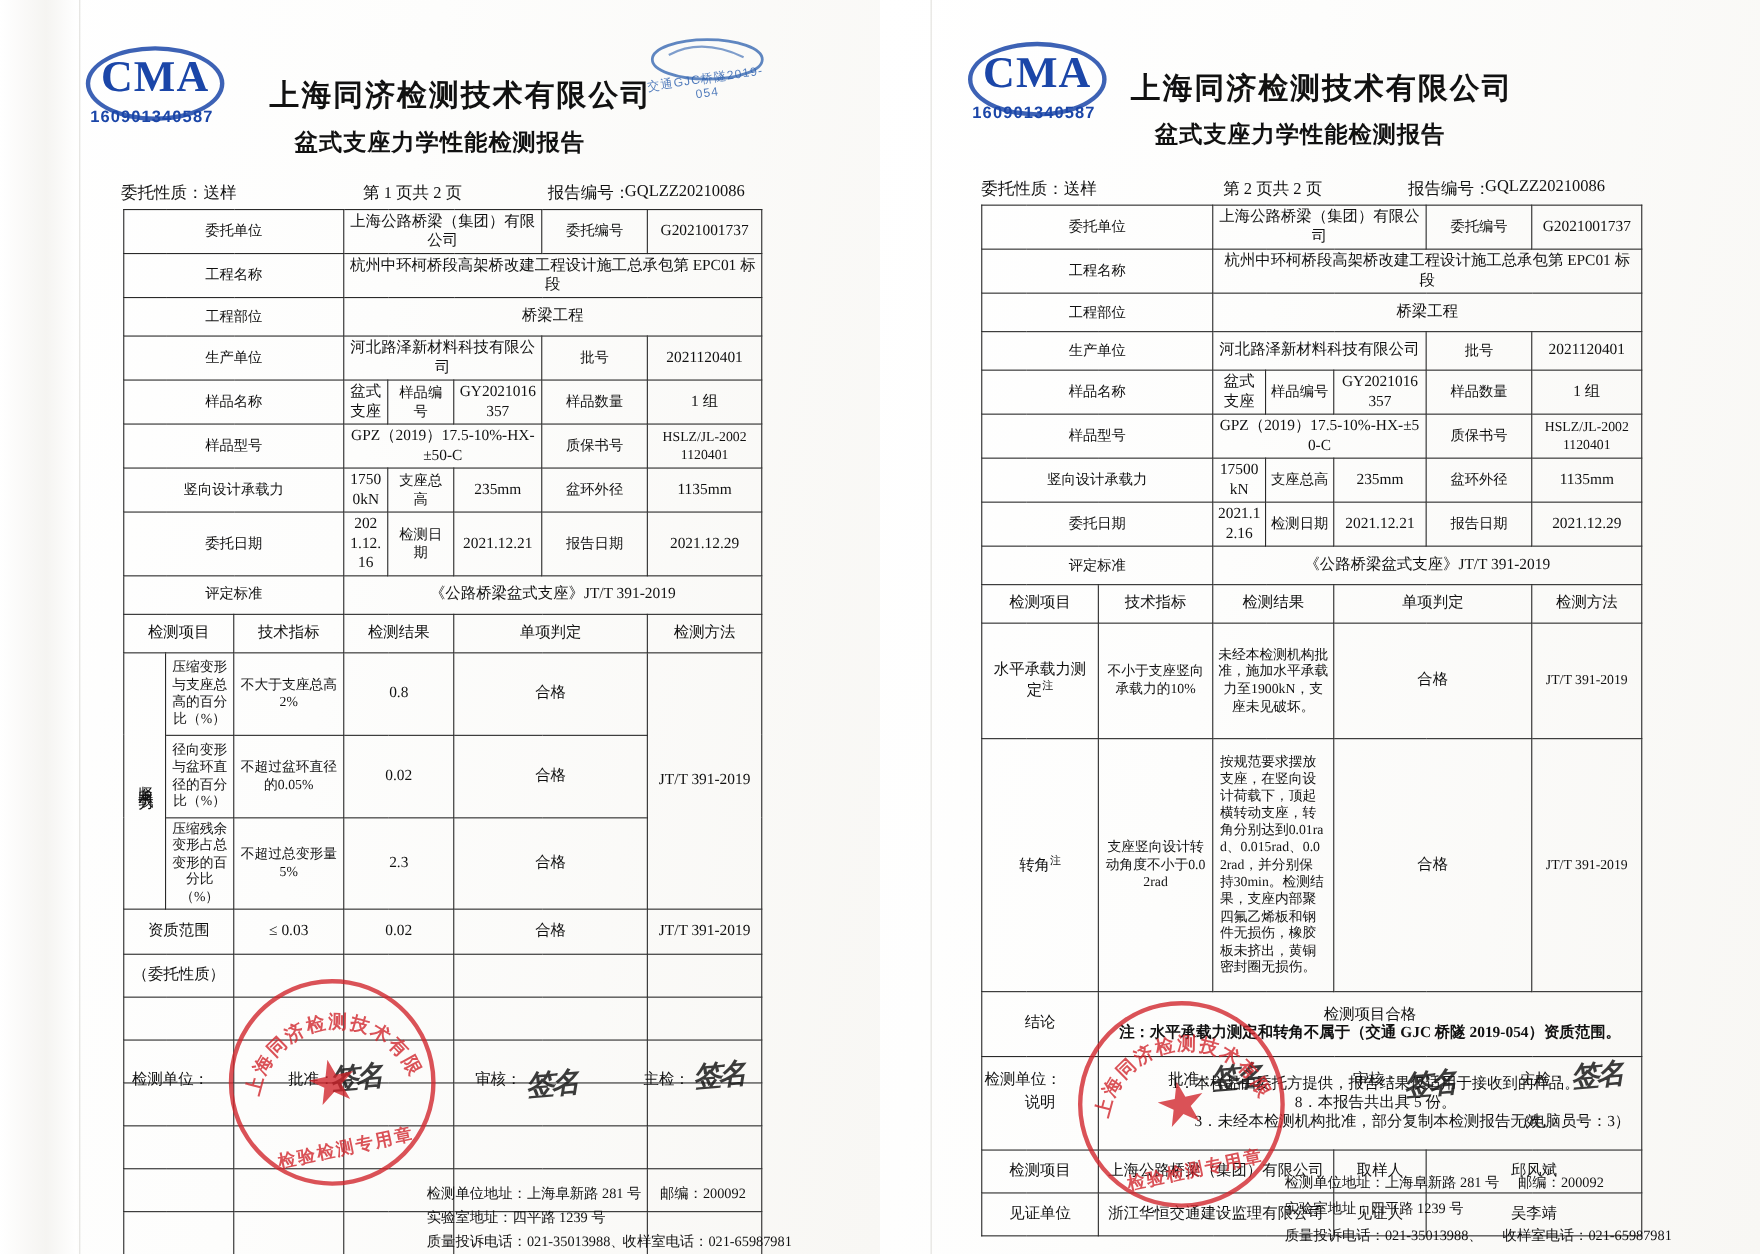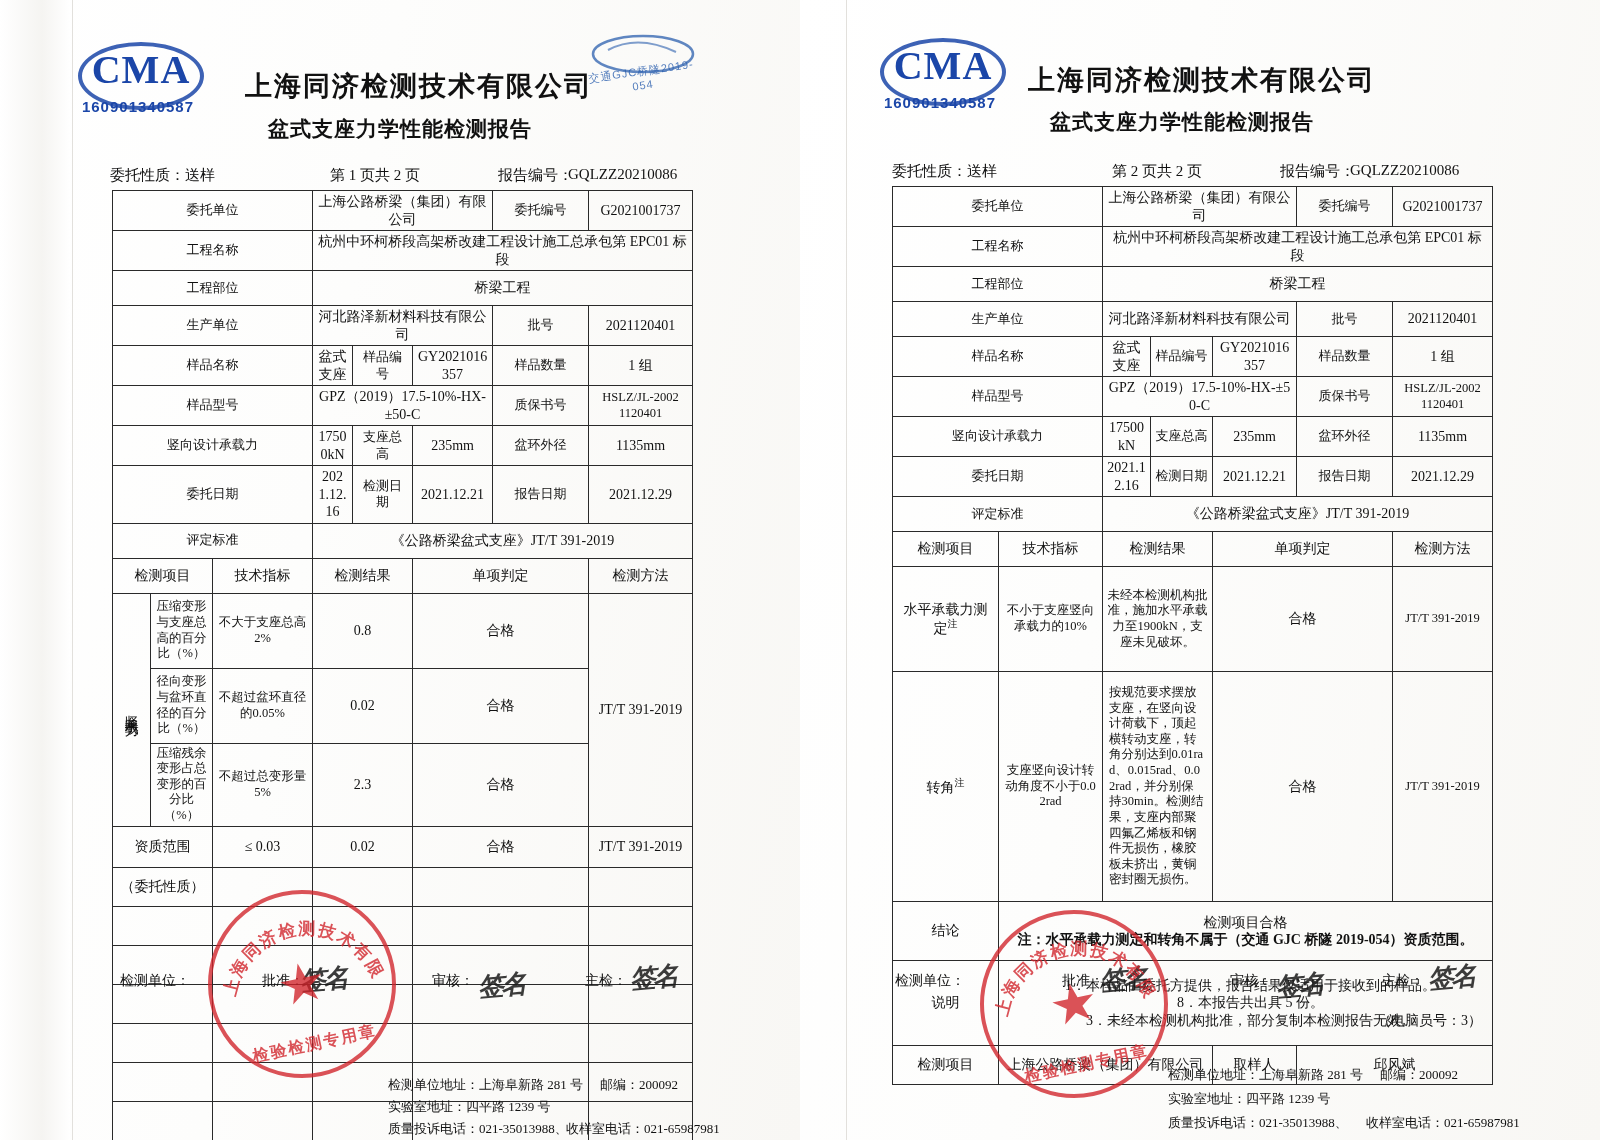--- a/index.html
+++ b/index.html
@@ -507,20 +507,26 @@
             <span style="position:absolute;right:6px;">（电脑员号：3）</span>
           </div>
         </td>
       </tr>
       <tr>
         <td colspan="2" style="height:34px;">检测项目</td>
         <td colspan="3" class="left-al">上海公路桥梁（集团）有限公司</td>
         <td>取样人</td>
         <td colspan="2" class="left-al">邱风斌</td>
       </tr>
+      <tr>
+        <td colspan="2" style="height:34px;">见证单位</td>
+        <td colspan="3" class="left-al">浙江华恒交通建设监理有限公司</td>
+        <td>见证人</td>
+        <td colspan="2" class="left-al">吴李靖</td>
+      </tr>
     </tbody>
       </table>
 
     <div class="foot" style="left:95px;top:972px;">检测单位：</div>
     <div class="foot" style="left:262px;top:972px;">批准：</div>
     <div class="foot" style="left:430px;top:972px;">审核：</div>
     <div class="foot" style="left:582px;top:972px;">主检：</div>
     <div class="sig" style="left:300px;top:962px;">签名</div>
     <div class="sig" style="left:476px;top:968px;">签名</div>
     <div class="sig" style="left:628px;top:960px;">签名</div>

